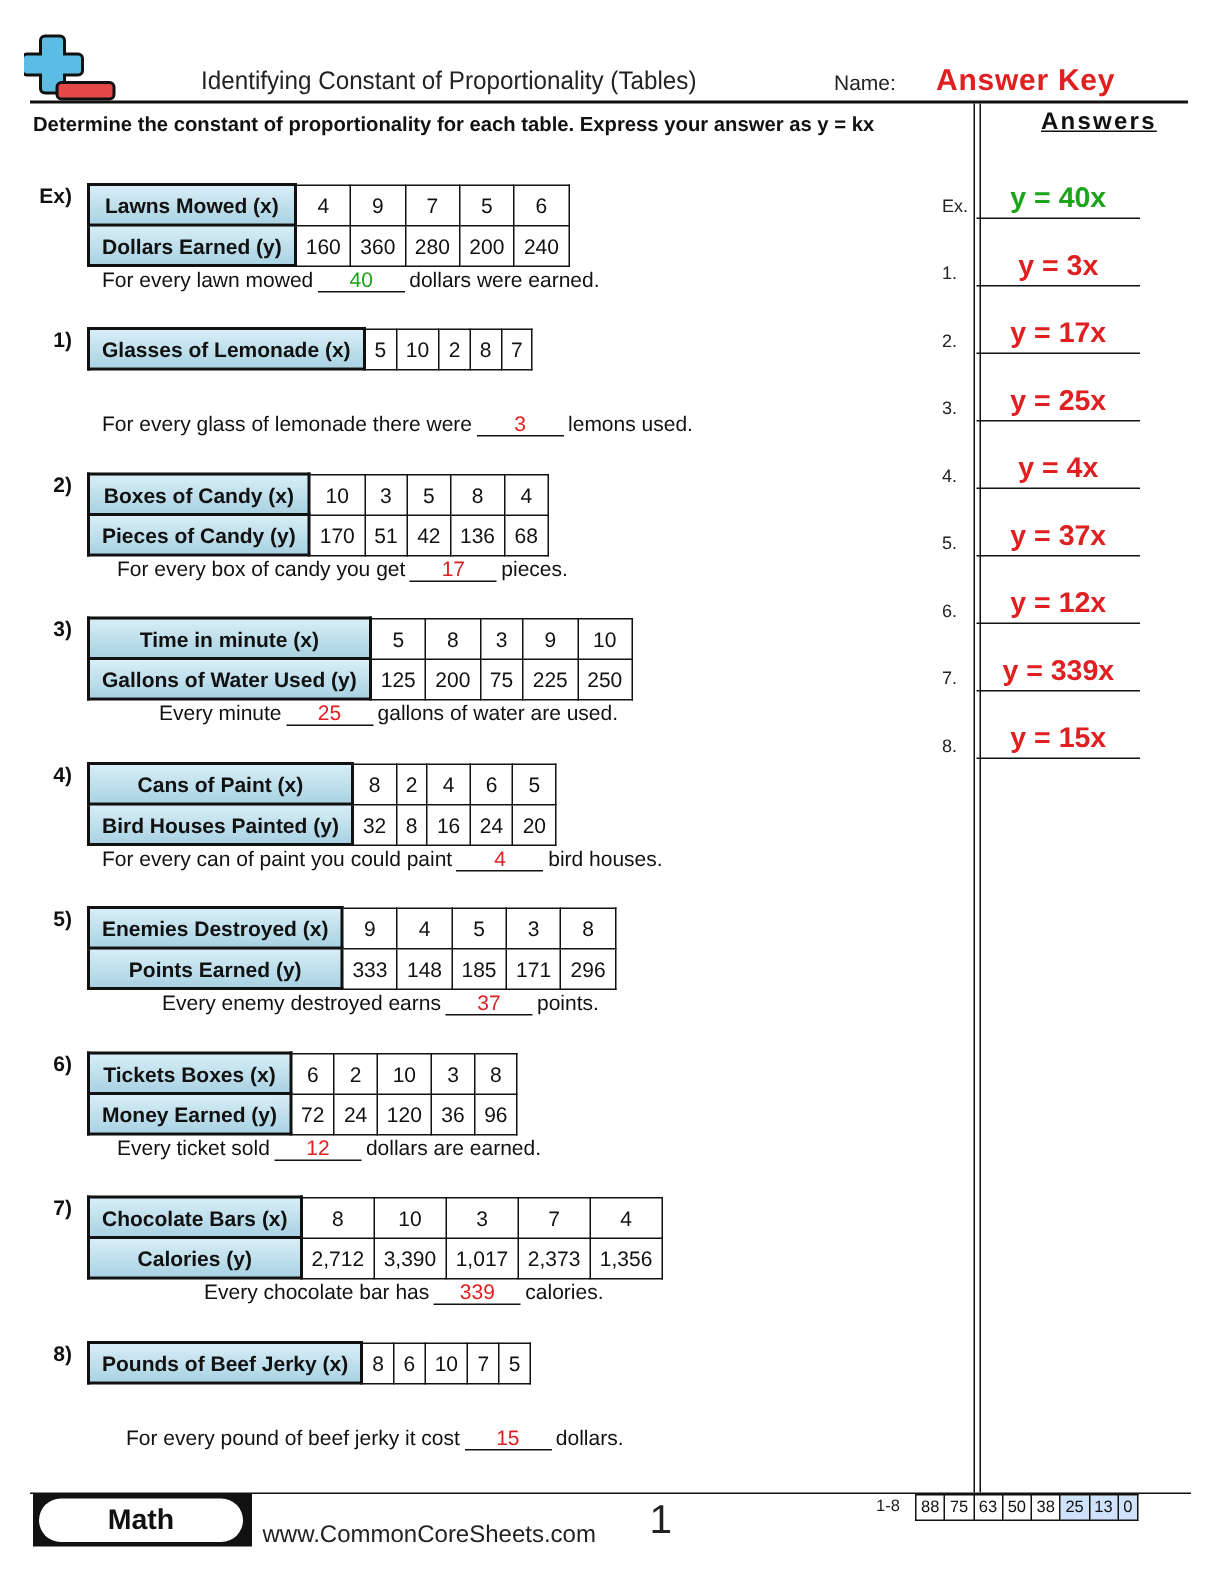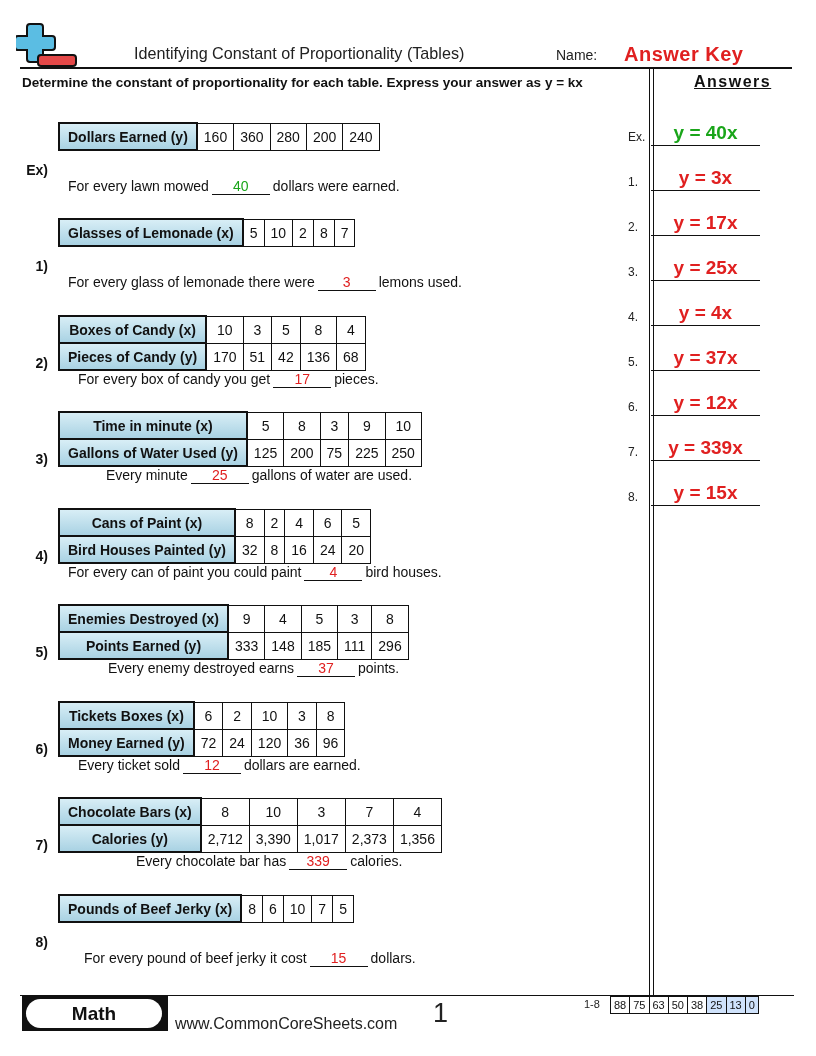--- a/index.html
+++ b/index.html
@@ -17,21 +17,21 @@
   .vline2 { position: absolute; left: 653px; top: 69px; width: 1px; height: 926px; background: #111; }
 
   .answers-title { position: absolute; left: 694px; top: 73px; font-size: 16px; font-weight: bold; letter-spacing: 1.5px; text-decoration: underline; }
   .ans-row { position: absolute; left: 628px; width: 132px; height: 30px; text-decoration: underline; }
   .ans-num { position: absolute; left: 0; bottom: 2px; font-size: 12px; color: #222; }
   .ans-line { position: absolute; left: 23px; right: 0; bottom: 0; height: 1px; background: #111; }
   .ans-val { position: absolute; left: 23px; right: 0; bottom: 2px; text-align: center; font-size: 19px; font-weight: bold; color: #e02020; }
   .ans-val.ex { color: #1aa51a; }
 
   .problem { position: absolute; left: 22px; }
-  .pnum { position: absolute; left: 0; top: 0; font-size: 14px; font-weight: bold; text-align: right; width: 26px; margin-top: 40px; }
+  .pnum { position: absolute; left: 0; top: 0; font-size: 14px; font-weight: bold; text-align: right; width: 26px; }
   table.ptable { position: absolute; left: 36px; top: 0; border-collapse: collapse; }
   table.ptable td { border: 1px solid #111; height: 25px; padding: 0 6px; font-size: 14px; text-align: center; }
   table.ptable td.hdr { background: linear-gradient(#d8eef6, #a9d2e3); font-weight: bold; border: 2px solid #111; padding: 0 8px; white-space: nowrap; }
   .sentence { position: absolute; top: 56px; font-size: 14px; white-space: nowrap; }
   .blank { display: inline-block; width: 58px; border-bottom: 1px solid #111; text-align: center; color: #e02020; margin: 0 3px; line-height: 15px; }
   .blank.ex { color: #1aa51a; }
 
   .footer-rule { position: absolute; left: 20px; top: 995px; width: 774px; height: 1px; background: #111; }
   .math-pill { position: absolute; left: 26px; top: 999px; width: 136px; height: 29px; background: #fff; border-radius: 15px; text-align: center; line-height: 29px; font-size: 19px; font-weight: bold; }
   .math-bg { position: absolute; left: 22px; top: 996px; width: 146px; height: 35px; background: #111; }
@@ -107,20 +107,28 @@
       <span class="ans-val">y = 15x</span>
     </div>
   </div>
 
 <div id="problems">
     <div class="problem" style="top: 122px;">
       <div class="pnum">Ex)</div>
       <table class="ptable">
         <tbody>
           <tr>
+            <td class="hdr" style="width:116px">Lawns Mowed (x)</td>
+            <td style="width:40px">4</td>
+            <td style="width:40px">9</td>
+            <td style="width:40px">7</td>
+            <td style="width:40px">5</td>
+            <td style="width:40px">6</td>
+          </tr>
+          <tr>
             <td class="hdr" style="width:116px">Dollars Earned (y)</td>
             <td style="width:40px">160</td>
             <td style="width:40px">360</td>
             <td style="width:40px">280</td>
             <td style="width:40px">200</td>
             <td style="width:40px">240</td>
           </tr>
         </tbody>
       </table>
       <div class="sentence" style="left:46px"><span>For every lawn mowed</span><span class="blank ex">40</span><span>dollars were earned.</span></div>
@@ -223,21 +231,21 @@
             <td style="width:46px">4</td>
             <td style="width:46px">5</td>
             <td style="width:46px">3</td>
             <td style="width:46px">8</td>
           </tr>
           <tr>
             <td class="hdr" style="width:150px">Points Earned (y)</td>
             <td style="width:46px">333</td>
             <td style="width:46px">148</td>
             <td style="width:46px">185</td>
-            <td style="width:46px">111</td>
+            <td style="width:46px">171</td>
             <td style="width:46px">296</td>
           </tr>
         </tbody>
       </table>
       <div class="sentence" style="left:86px"><span>Every enemy destroyed earns</span><span class="blank">37</span><span>points.</span></div>
     </div>
     <div class="problem" style="top: 701px;">
       <div class="pnum">6)</div>
       <table class="ptable">
         <tbody>

